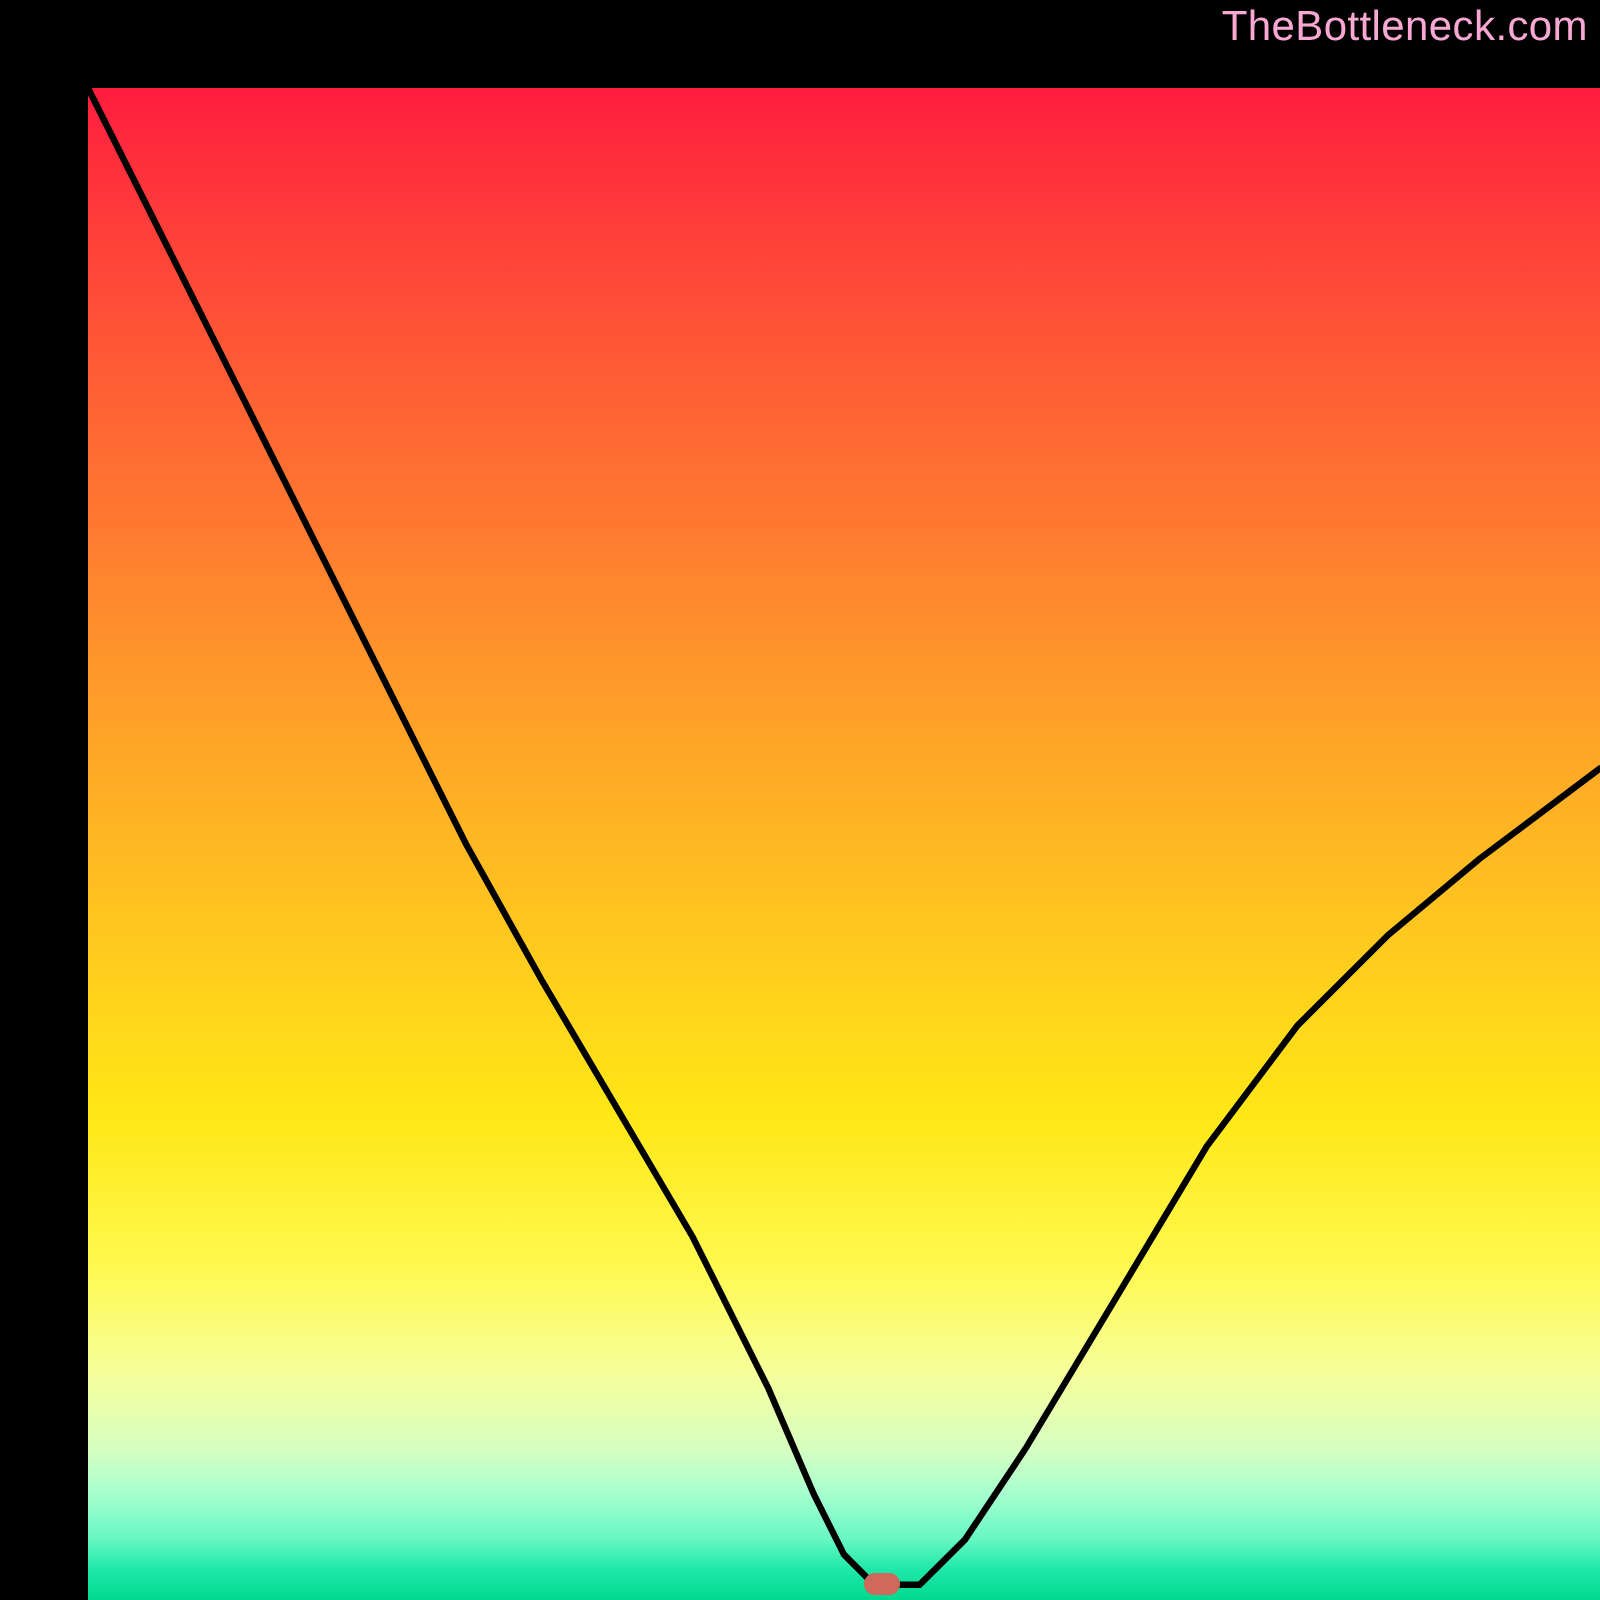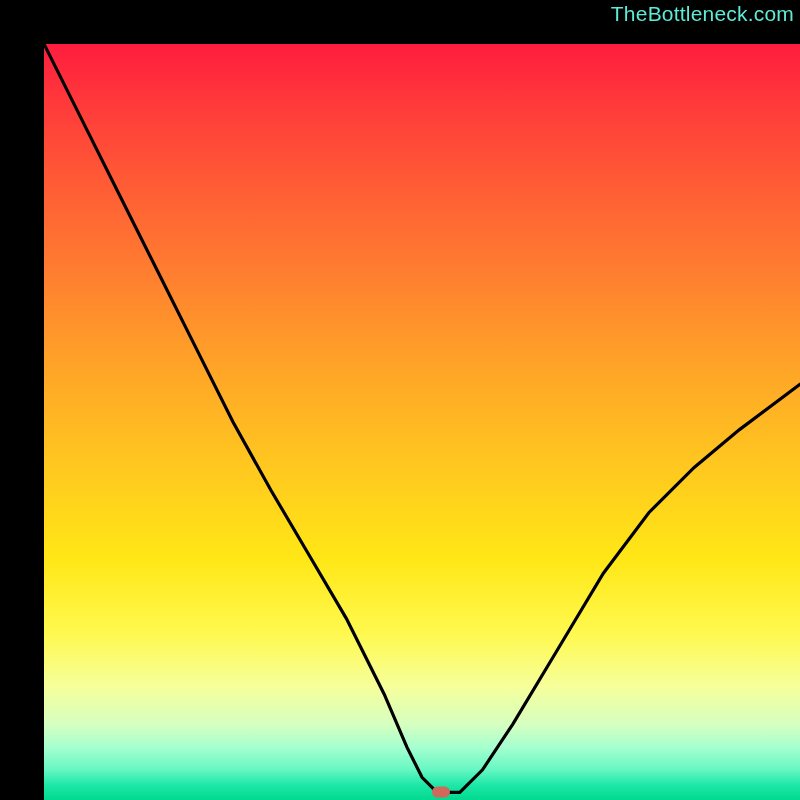--- a/index.html
+++ b/index.html
@@ -58,21 +58,21 @@
     width: 18px;
     height: 11px;
     background: #cf695c;
     border-radius: 6px;
     transform: translate(-50%, -50%);
   }
   .watermark {
     position: absolute;
     top: 2px;
     right: 6px;
-    color: #5eead4;
+    color: #f9a8d4;
     font-size: 21px;
     font-weight: 500;
     letter-spacing: 0.2px;
     z-index: 10;
   }
 </style>
 </head>
 <body>
 
 <div class="watermark">TheBottleneck.com</div>

